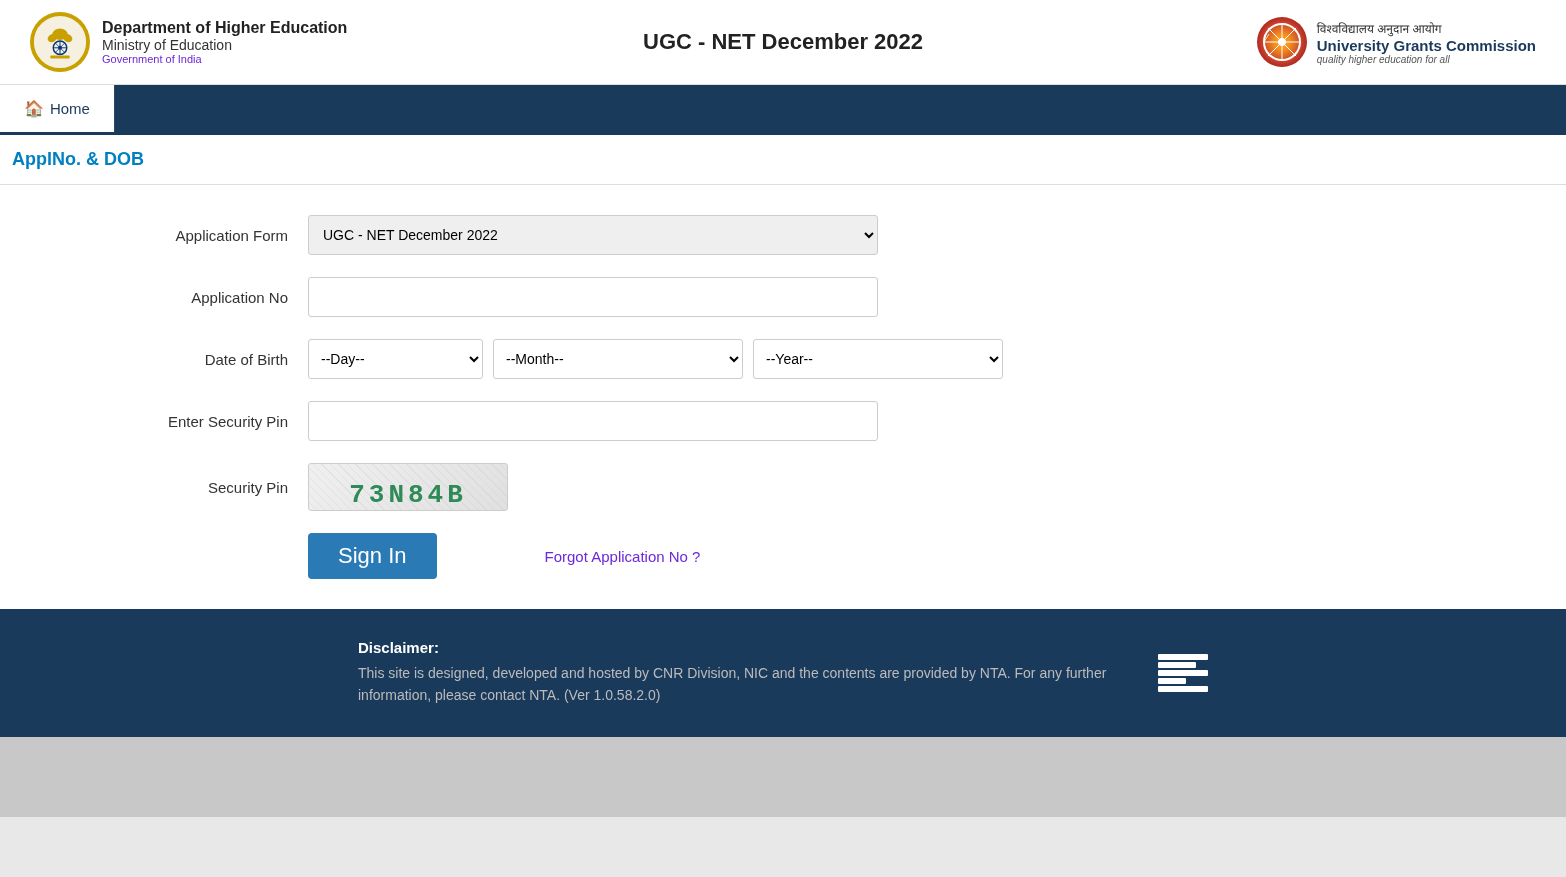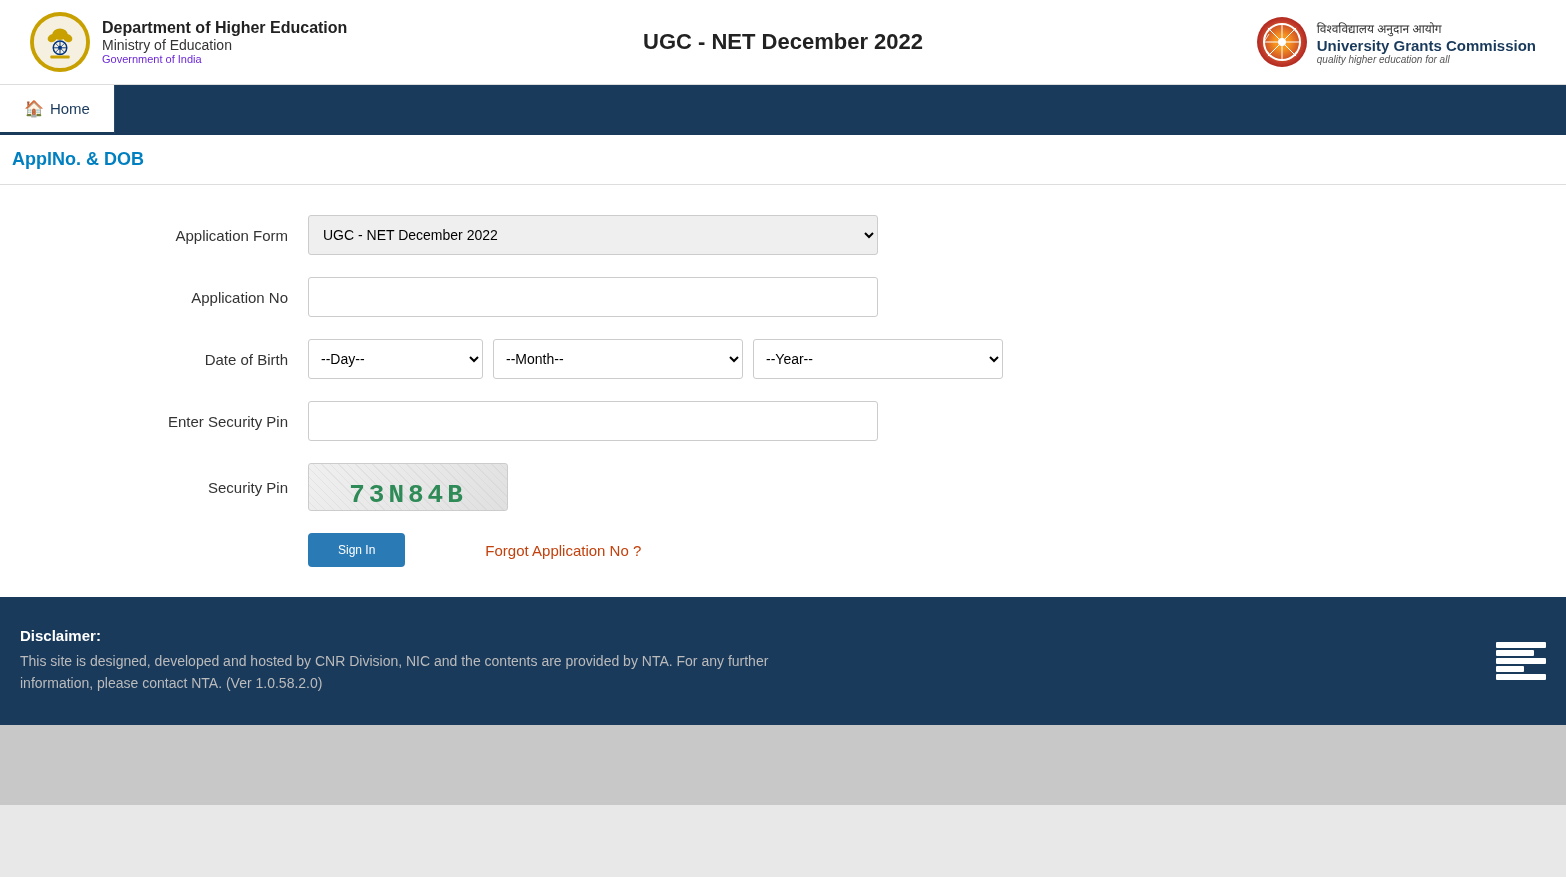--- a/index.html
+++ b/index.html
@@ -179,40 +179,40 @@
       display: flex;
       align-items: center;
       padding: 0 80px;
       margin-top: 10px;
     }
     .btn-signin {
       background: #2a7ab5;
       color: #fff;
       border: none;
       padding: 10px 30px;
-      font-size: 12px;
+      font-size: 22px;
       border-radius: 4px;
       cursor: pointer;
       margin-left: 220px;
     }
     .forgot-link {
-      color: #c2410c;
+      color: #6d28d9;
       font-size: 15px;
-      margin-left: 80px;
+      margin-left: 108px;
       cursor: pointer;
       text-decoration: none;
     }
 
     
     .footer {
       background: #1a3a5c;
-      padding: 30px 20px;
-      display: flex;
-      align-items: center;
-      justify-content: space-between;
+      padding: 30px 40px;
+      display: flex;
+      align-items: center;
+      justify-content: center;
       margin-top: 0;
     }
     .footer-text { color: #ccc; font-size: 14px; max-width: 800px; }
     .footer-disclaimer { font-weight: bold; color: #fff; font-size: 15px; margin-bottom: 6px; }
     .footer-body { color: #bbb; line-height: 1.6; }
 
     .nic-logo {
       display: flex; align-items: center; gap: 12px; flex-shrink: 0;
     }
     .nic-icon {

